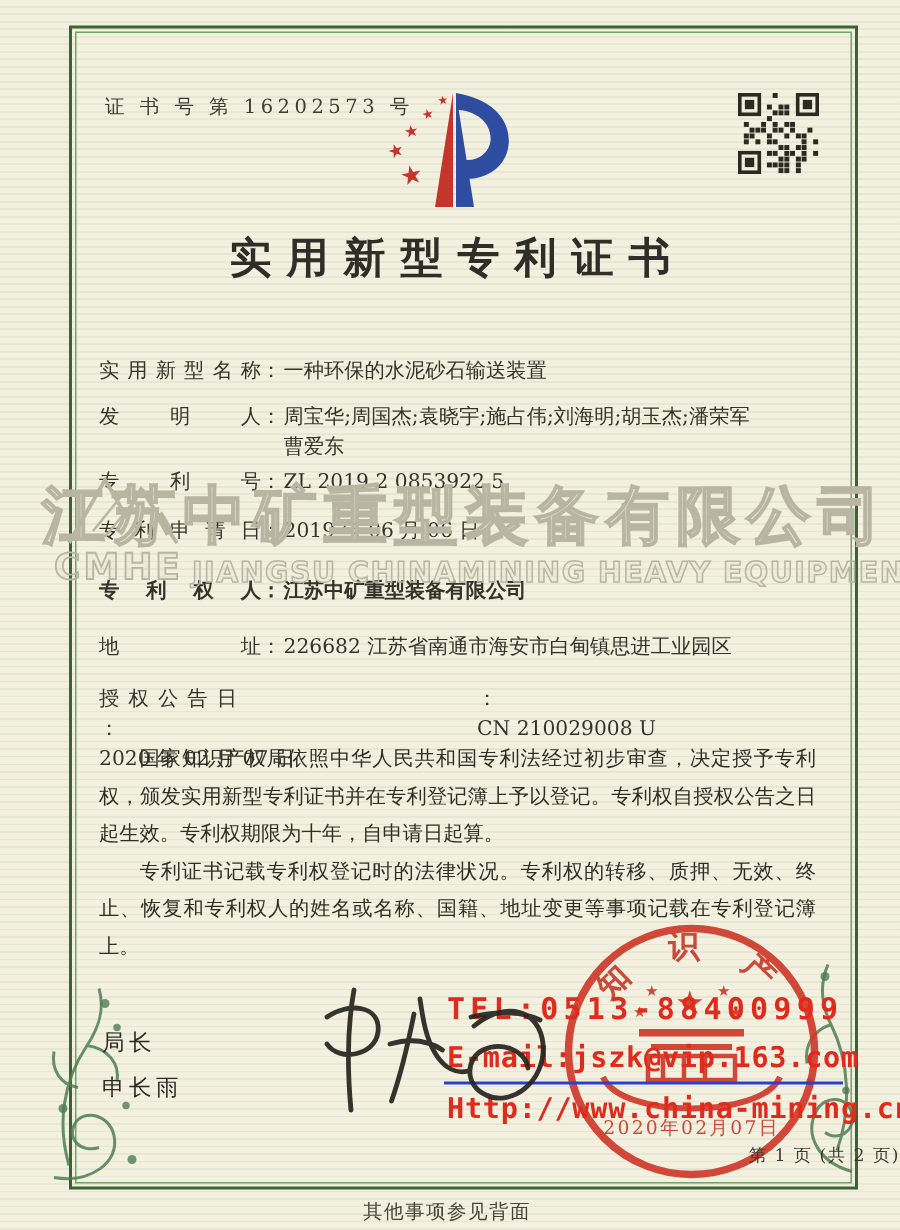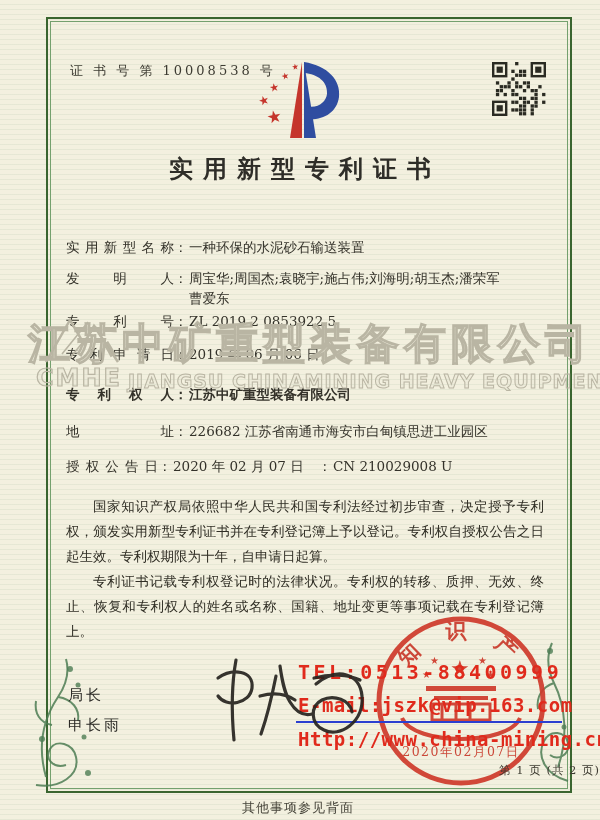--- a/index.html
+++ b/index.html
@@ -6,27 +6,27 @@
   .page{
     position:relative;width:600px;height:820px;margin:0 auto;overflow:hidden;
     background:#f3f0df;
     background-image:repeating-linear-gradient(0deg, rgba(110,156,118,0.10) 0 1px, rgba(0,0,0,0) 1px 5px);
     font-family:"DejaVu Serif", serif;color:#35332a;
   }
   .frame{position:absolute;left:46px;top:17px;width:522px;height:772px;border:2px solid #3a652f;z-index:1;}
   .frame-inner{position:absolute;inset:2px;border:1px solid #74a06e;}
   .abs{position:absolute;}
   .cert-no{left:70px;top:62px;font-size:13px;letter-spacing:3px;color:#3d3b32;z-index:2;}
-  .title{left:0;right:0;top:153px;text-align:center;font-size:24px;font-weight:600;letter-spacing:10px;text-indent:10px;color:#2e2d28;z-index:2;}
+  .title{left:0;right:0;top:153px;text-align:center;font-size:28px;font-weight:600;letter-spacing:10px;text-indent:10px;color:#2e2d28;z-index:2;}
   .row{left:66px;width:478px;display:flex;font-size:13.5px;font-weight:500;color:#34322a;z-index:2;line-height:20px;}
   .lbl{width:108px;text-align:justify;text-align-last:justify;flex:none;}
   .colon{width:15px;flex:none;}
   .val{flex:1;}
   .lbl2{width:92px;text-align:justify;text-align-last:justify;flex:none;}
-  .grant-group{display:flex;}
+  .grant-group{display:flex;flex-direction:column;}
   .body-text{left:66px;top:494px;width:478px;font-size:13.5px;line-height:25px;text-align:justify;font-weight:500;color:#2f2d24;z-index:2;}
   .body-text p{margin:0;text-indent:2em;}
   .wm-cn{left:28px;top:316px;font-size:42px;font-weight:700;letter-spacing:5px;white-space:nowrap;color:rgba(0,0,0,0.02);-webkit-text-stroke:1.3px #b9b5a3;z-index:3;}
   .wm-en{left:128px;top:369px;font-size:19px;font-weight:700;letter-spacing:1px;white-space:nowrap;color:rgba(0,0,0,0.02);-webkit-text-stroke:1px #b9b5a3;font-family:"DejaVu Sans",sans-serif;z-index:3;}
   .wm-cmhe{left:36px;top:364px;font-size:24px;font-weight:800;letter-spacing:2px;color:rgba(0,0,0,0.02);-webkit-text-stroke:1.2px #b9b5a3;font-family:"DejaVu Sans",sans-serif;z-index:3;}
   .wm-k{left:40px;top:314px;z-index:3;}
   .sig-role{left:68px;top:686px;font-size:15px;letter-spacing:3px;font-family:"DejaVu Sans",sans-serif;color:#2b2a26;z-index:6;}
   .sig-name{left:68px;top:716px;font-size:15px;letter-spacing:3px;font-family:"DejaVu Sans",sans-serif;color:#2b2a26;z-index:6;}
   .signature{left:198px;top:648px;z-index:8;}
   .seal{left:366px;top:606px;z-index:5;}
@@ -43,21 +43,21 @@
 </style>
 </head>
 <body>
 
 <div class="page">
 
   <div class="frame">
     <div class="frame-inner"></div>
   </div>
 
-  <div class="abs cert-no">证 书 号 第 10008538 号</div>
+  <div class="abs cert-no">证 书 号 第 16202573 号</div>
 
   <svg class="abs logo" width="95" height="90" viewBox="0 0 95 90">
     <polygon points="46,6 34,82 46,82" fill="#c5352c"></polygon>
     <polygon points="48,6 48,82 60,82" fill="#2f4da0"></polygon>
     <path d="M48,6 C72,10 85,24 83,41 C81,57 66,65 50,63 L50,50 C62,53 70,46 71,38 C72,26 62,18 48,17 Z" fill="#2f4da0"></path>
     <text x="12" y="68" font-size="17" fill="#c5352c" transform="rotate(-12 12 68)">★</text>
     <text x="4" y="50" font-size="12" fill="#c5352c" transform="rotate(-18 4 50)">★</text>
     <text x="14" y="36" font-size="11" fill="#c5352c" transform="rotate(-10 14 36)">★</text>
     <text x="26" y="24" font-size="9" fill="#c5352c" transform="rotate(-14 26 24)">★</text>
     <text x="36" y="14" font-size="8" fill="#c5352c" transform="rotate(-8 36 14)">★</text>

